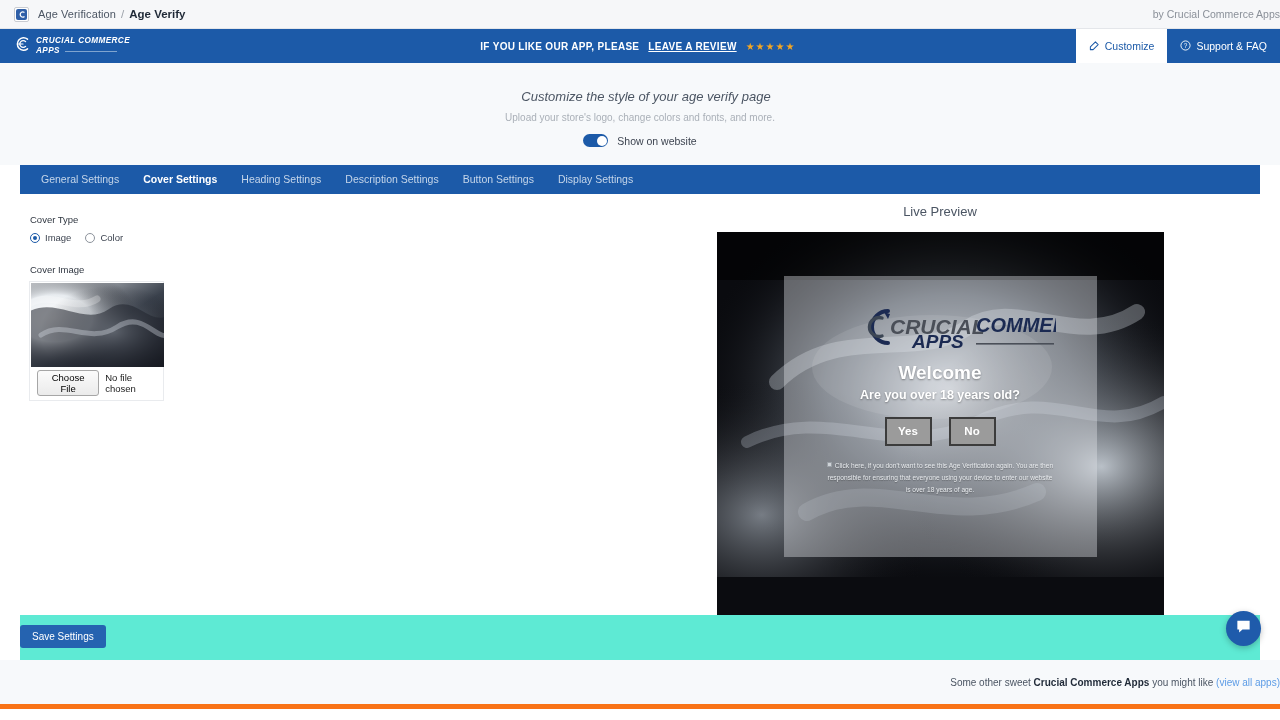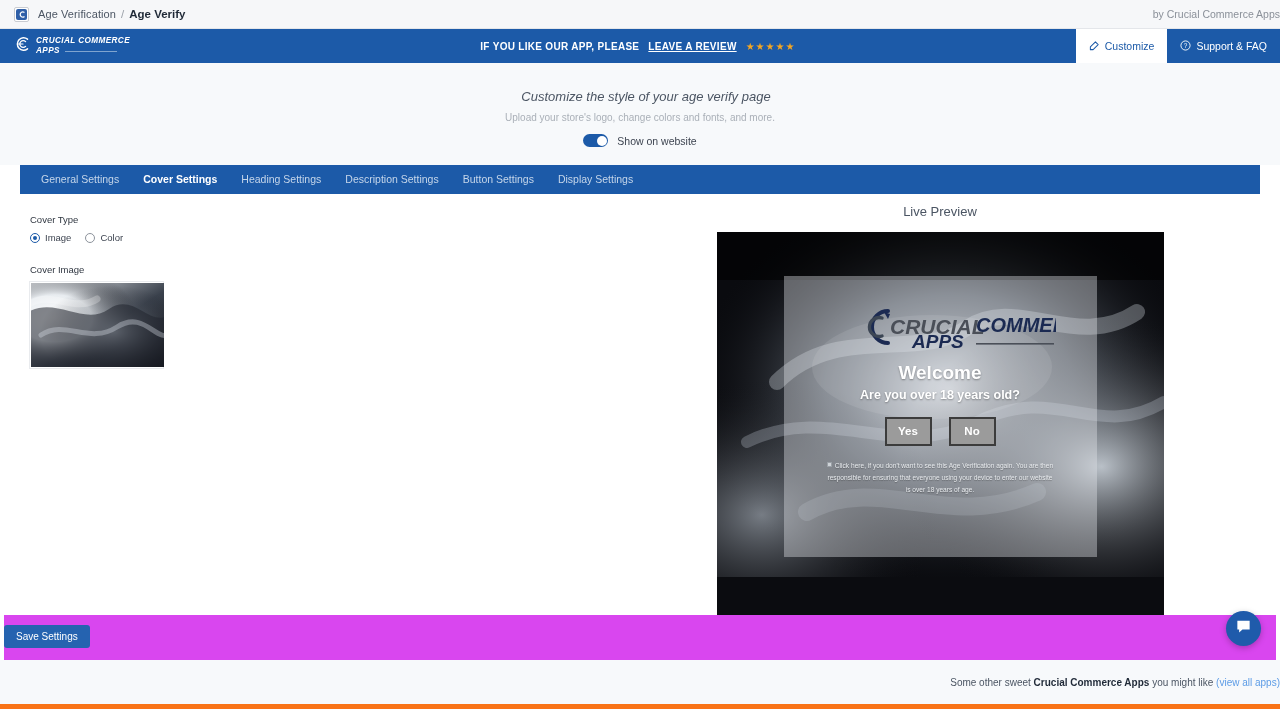--- a/index.html
+++ b/index.html
@@ -319,22 +319,22 @@
     display: inline-block;
     width: 5px; height: 5px;
     background: #cfd3d8;
     border: 1px solid #9aa0a6;
     margin-right: 3px;
     vertical-align: 1px;
   }
 
   
   .save-bar {
-    margin: 0 4px;
-    background: #d946ef;
+    margin: 0 20px;
+    background: #5eead4;
     padding: 10px 0 12px 0;
     text-decoration: underline;
   }
   .save-btn {
     margin-left: 0;
     background: #2563b0;
     color: #ffffff;
     font-size: 10px;
     border: none;
     border-radius: 3px;
@@ -484,20 +484,24 @@
                 <stop offset="100%" stop-color="#0c0d12"></stop>
               </linearGradient>
             </defs>
             <rect width="133" height="84" fill="url(#tg3)"></rect>
             <rect width="133" height="84" fill="url(#tg1)"></rect>
             <rect width="133" height="84" fill="url(#tg2)"></rect>
             <path d="M-5 30 C25 12, 52 44, 78 26 S120 48, 140 30 L140 84 L-5 84 Z" fill="#20252e" opacity=".55"></path>
             <path d="M10 52 C34 36, 58 62, 86 44 S126 62, 140 50" stroke="#dfe6ee" stroke-width="5" fill="none" opacity=".35" stroke-linecap="round"></path>
             <path d="M0 20 C22 8, 44 30, 66 16" stroke="#ffffff" stroke-width="7" fill="none" opacity=".25" stroke-linecap="round"></path>
           </svg>
+        </div>
+        <div class="file-row">
+          <button class="choose-btn">Choose File</button>
+          <span class="file-status">No file chosen</span>
         </div>
       </div>
     </div>
 
     <div class="preview-pane">
       <div class="preview-title">Live Preview</div>
       <div class="preview-frame">
         <svg class="smoke" width="447" height="345" viewBox="0 0 447 345" preserveAspectRatio="none">
           <defs>
             <radialGradient id="pg1" cx="52%" cy="46%" r="58%">

